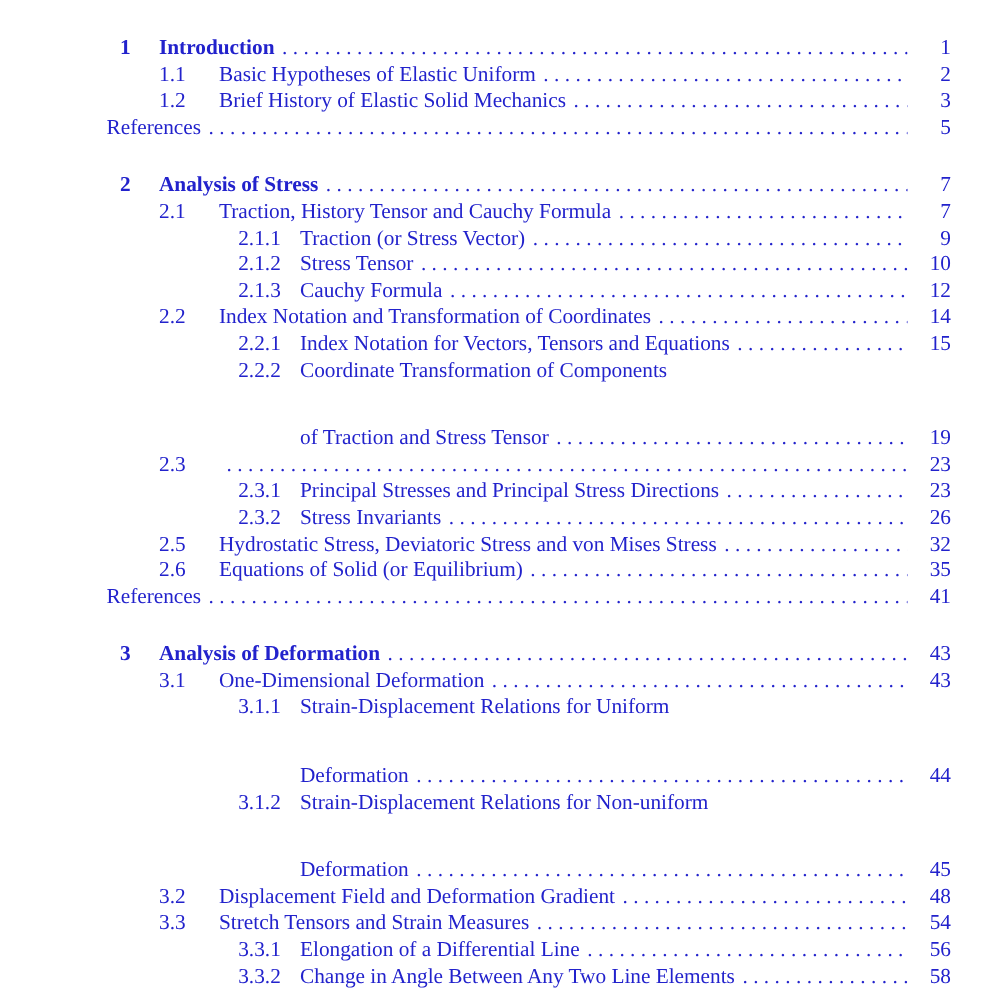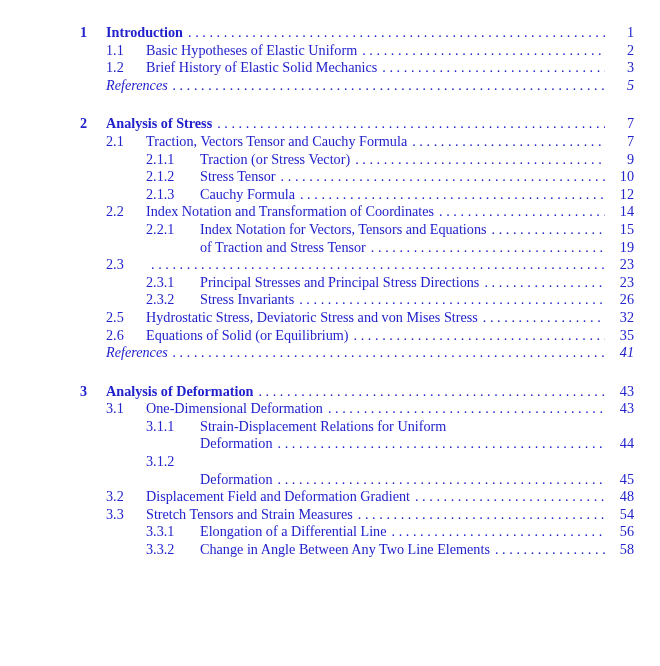--- a/index.html
+++ b/index.html
@@ -23,27 +23,27 @@
     display: flex;
     align-items: baseline;
     font-size: 14.2px;
     line-height: 17.6px;
     white-space: nowrap;
   }
   
   .lvl1 { padding-left: 80px;  font-weight: bold; }
   .lvl1.gap { margin-top: 21px; }
   .lvl2 { padding-left: 106px; }
-  .ref  { padding-left: 106px; font-style: italic; }
+  .ref  { padding-left: 71px; }
   .lvl3 { padding-left: 146px; }
-  .cont3 { padding-left: 200px; }
+  .cont3 { padding-left: 200px; margin-top: 28px; }
   
   .lvl1 .num { width: 26px; flex: 0 0 auto; }
   .lvl2 .num { width: 40px; flex: 0 0 auto; }
-  .lvl3 .num { width: 54px; flex: 0 0 auto; }
+  .lvl3 .num { width: 54px; flex: 0 0 auto; text-align: center; }
   .title { flex: 0 1 auto; text-align: center; }
   .dots {
     flex: 1 1 auto;
     overflow: hidden;
     white-space: nowrap;
     margin-left: 5px;
     font-weight: normal;
   }
   .dots::after {
     content: "....................................................................................................................................";
@@ -85,21 +85,21 @@
       <span class="pg">5</span>
     </div>
     <div class="row lvl1 gap">
       <span class="num">2</span>
       <span class="title">Analysis of Stress</span>
       <span class="dots"></span>
       <span class="pg">7</span>
     </div>
     <div class="row lvl2">
       <span class="num">2.1</span>
-      <span class="title">Traction, Vectors Tensor and Cauchy Formula</span>
+      <span class="title">Traction, History Tensor and Cauchy Formula</span>
       <span class="dots"></span>
       <span class="pg">7</span>
     </div>
     <div class="row lvl3">
       <span class="num">2.1.1</span>
       <span class="title">Traction (or Stress Vector)</span>
       <span class="dots"></span>
       <span class="pg">9</span>
     </div>
     <div class="row lvl3">
@@ -118,20 +118,24 @@
       <span class="num">2.2</span>
       <span class="title">Index Notation and Transformation of Coordinates</span>
       <span class="dots"></span>
       <span class="pg">14</span>
     </div>
     <div class="row lvl3">
       <span class="num">2.2.1</span>
       <span class="title">Index Notation for Vectors, Tensors and Equations</span>
       <span class="dots"></span>
       <span class="pg">15</span>
+    </div>
+    <div class="row lvl3">
+      <span class="num">2.2.2</span>
+      <span class="title">Coordinate Transformation of Components</span>
     </div>
     <div class="row cont3">
       <span class="title">of Traction and Stress Tensor</span>
       <span class="dots"></span>
       <span class="pg">19</span>
     </div>
     <div class="row lvl2">
       <span class="num">2.3</span>
       <span class="dots"></span>
       <span class="pg">23</span>
@@ -181,20 +185,21 @@
       <span class="num">3.1.1</span>
       <span class="title">Strain-Displacement Relations for Uniform</span>
     </div>
     <div class="row cont3">
       <span class="title">Deformation</span>
       <span class="dots"></span>
       <span class="pg">44</span>
     </div>
     <div class="row lvl3">
       <span class="num">3.1.2</span>
+      <span class="title">Strain-Displacement Relations for Non-uniform</span>
     </div>
     <div class="row cont3">
       <span class="title">Deformation</span>
       <span class="dots"></span>
       <span class="pg">45</span>
     </div>
     <div class="row lvl2">
       <span class="num">3.2</span>
       <span class="title">Displacement Field and Deformation Gradient</span>
       <span class="dots"></span>

